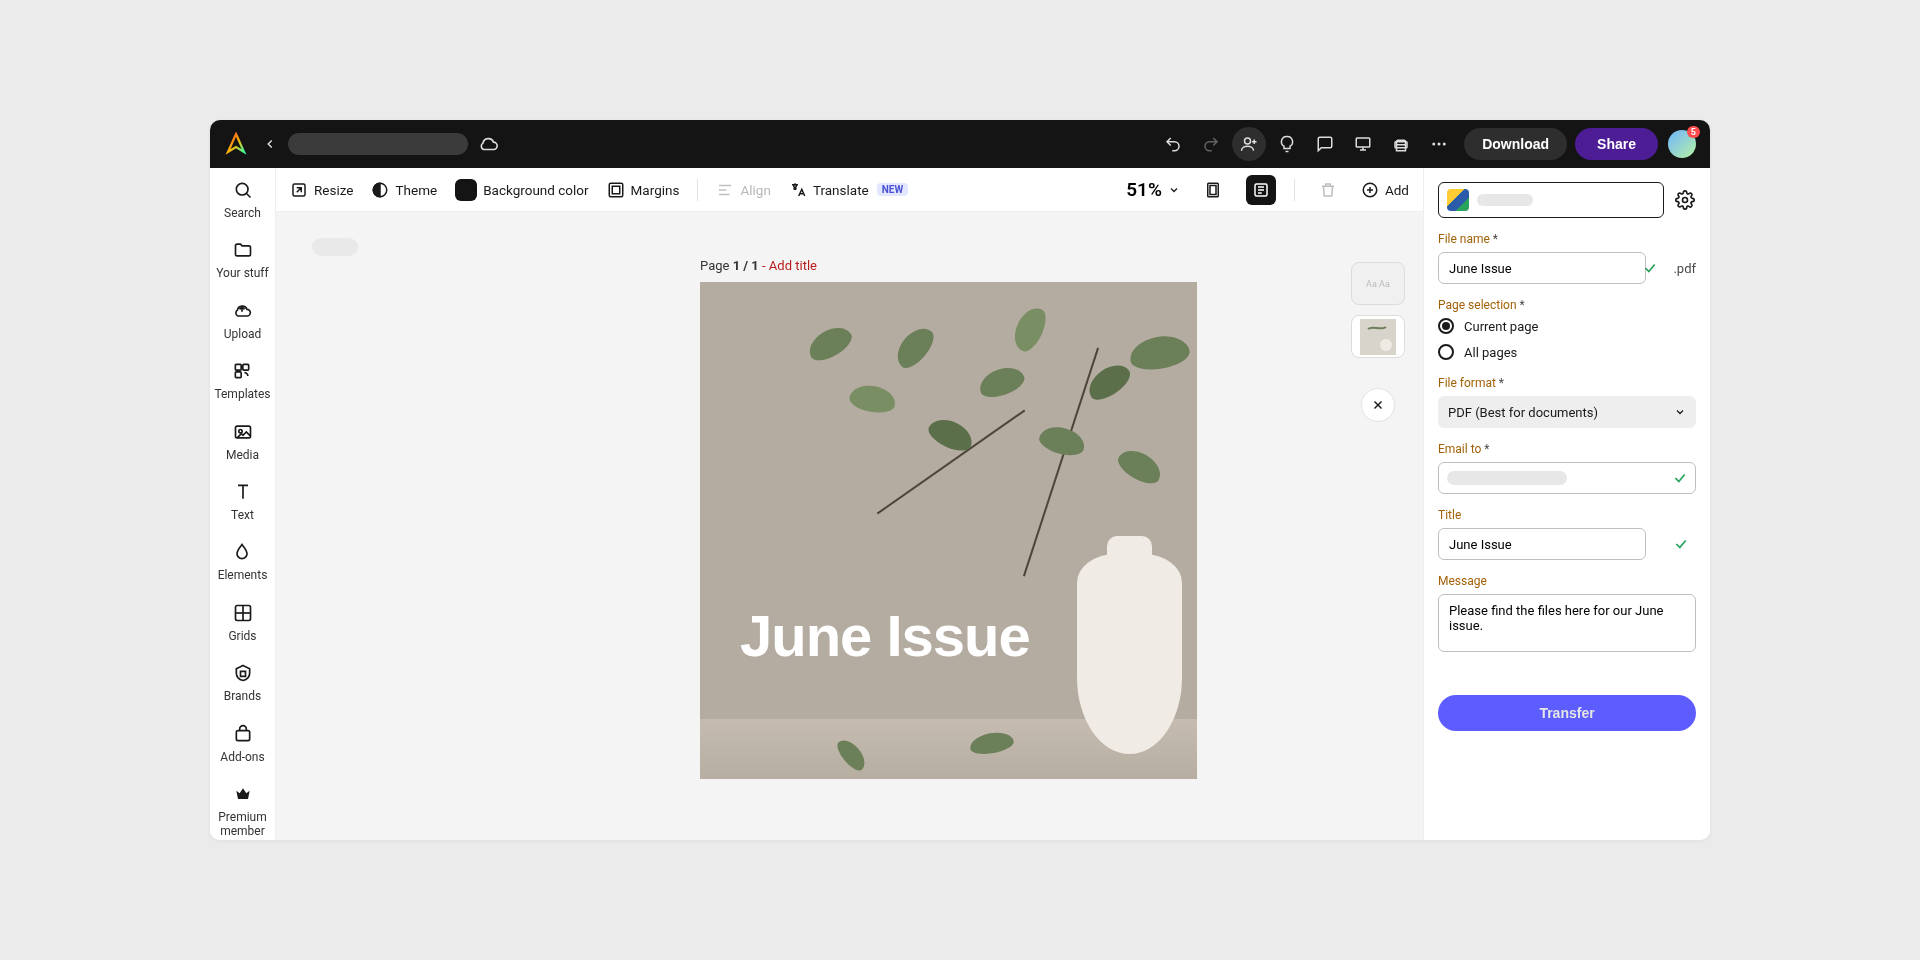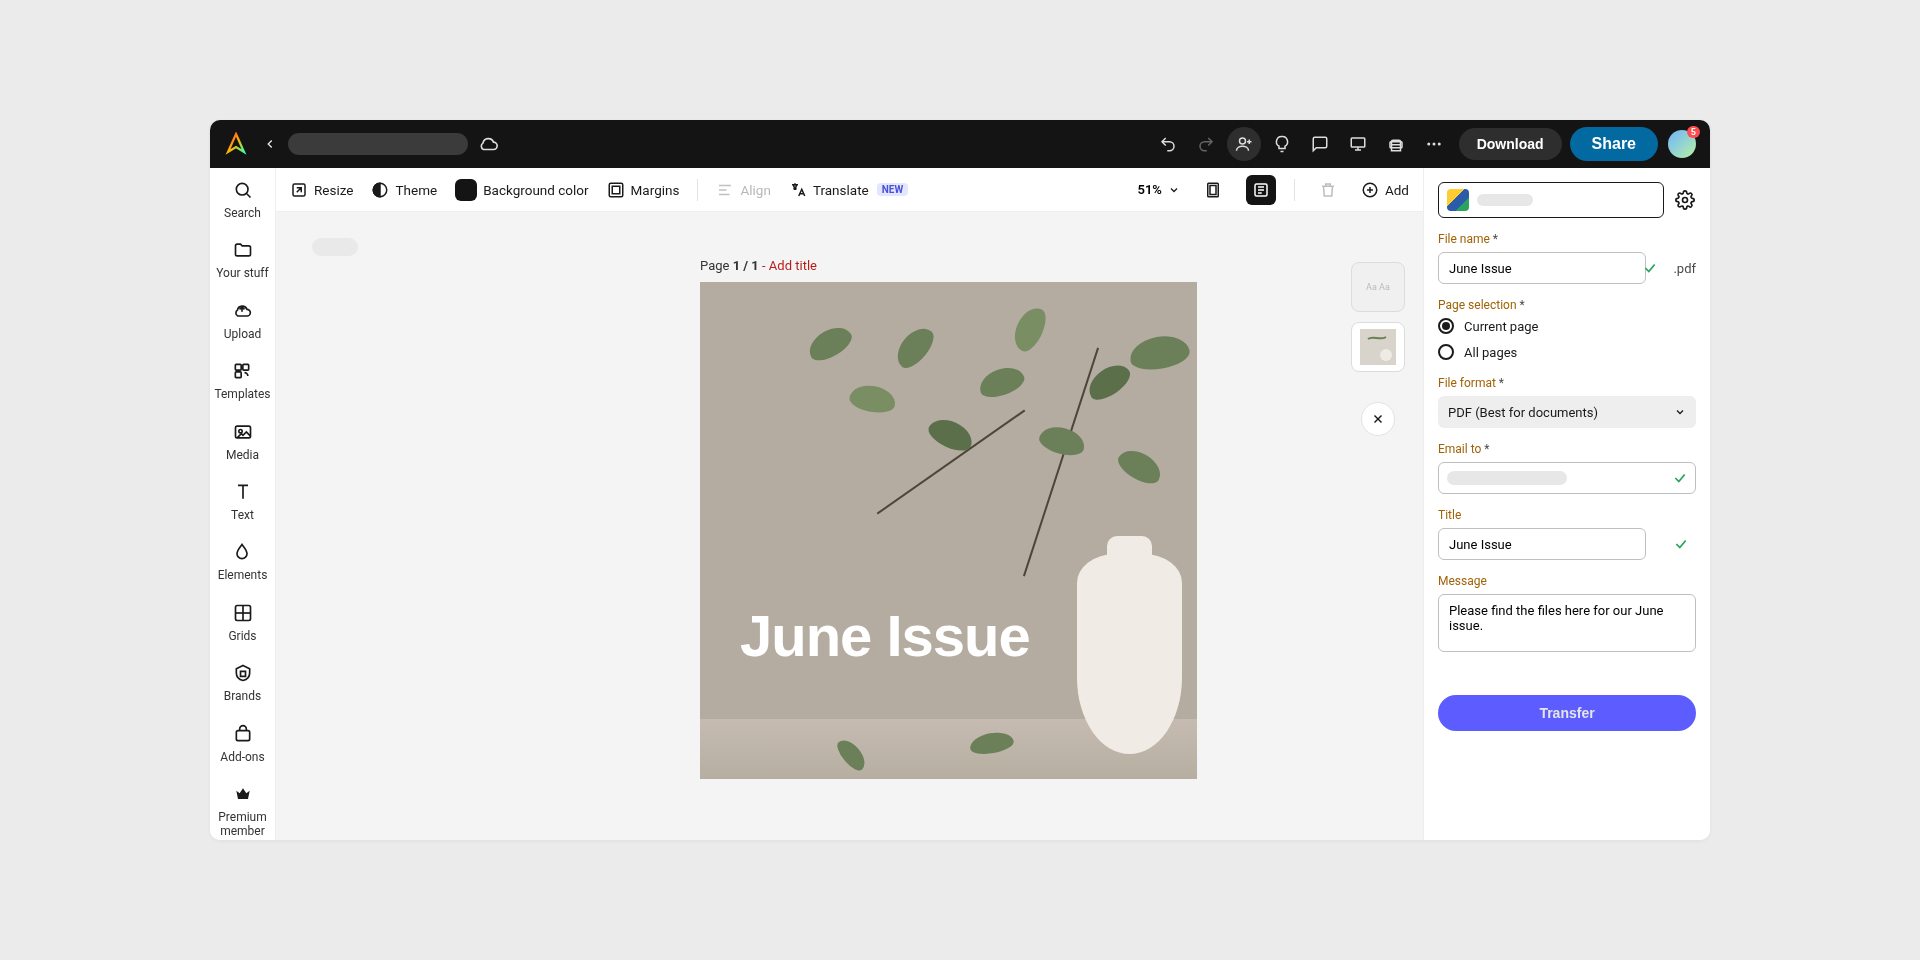--- a/index.html
+++ b/index.html
@@ -61,23 +61,23 @@
     margin: 0 2px;
   }
   .top-icon.circle { background:#2e2e2e; }
   .btn-dark {
     background:#2e2e2e; color:#fff;
     border:none; border-radius:18px;
     padding: 8px 18px; font-size:14px; font-weight:600;
     margin-left:6px; cursor:pointer;
   }
   .btn-primary-top {
-    background:#0369a1; color:#fff;
+    background:#4c1d95; color:#fff;
     border:none; border-radius:18px;
-    padding: 8px 22px; font-size:16px; font-weight:600;
+    padding: 8px 22px; font-size:14px; font-weight:600;
     margin-left:8px; cursor:pointer;
   }
   .avatar {
     width:28px;height:28px;border-radius:50%;
     background: linear-gradient(135deg,#6fb4ff,#b7f2a3);
     margin-left:10px; position:relative;
   }
   .avatar-badge {
     position:absolute; top:-4px; right:-4px;
     background:#ff4d4f;color:#fff;font-size:9px;font-weight:700;
@@ -116,21 +116,21 @@
     flex:none;
     font-size:13.5px;
   }
   .tb-item {display:flex;align-items:center;gap:6px;cursor:pointer;color:#1a1a1a;}
   .tb-item.disabled{color:#b8b8b8;cursor:default;}
   .tb-ic{width:18px;height:18px;display:flex;align-items:center;justify-content:center;}
   .bg-swatch{width:22px;height:22px;border-radius:6px;background:#141414;}
   .divider{width:1px;height:22px;background:#e3e3e3;}
   .new-badge{background:#e2e7ff;color:#4a51d6;font-size:10px;font-weight:700;padding:1px 5px;border-radius:4px;margin-left:2px;}
   .tb-spacer{flex:1;}
-  .zoom{display:flex;align-items:center;gap:6px;font-weight:600;font-size:13px;}
+  .zoom{display:flex;align-items:center;gap:6px;font-weight:600;font-size:19px;}
   .tb-icon-btn{width:30px;height:30px;display:flex;align-items:center;justify-content:center;border-radius:6px;cursor:pointer;}
   .tb-icon-btn.active{background:#141414;color:#fff;}
   .tb-icon-btn.muted{color:#bdbdbd;}
   .canvas-area{
     flex:1;position:relative;overflow:hidden;
   }
   .page-header{
     position:absolute;left:424px;top:46px;font-size:13px;color:#333;
   }
   .page-header .b{font-weight:700;}
@@ -156,21 +156,21 @@
     background:#f0ebe4;border-radius:10px 10px 4px 4px;
   }
   .floor{position:absolute;left:0;right:0;bottom:0;height:60px;
     background:linear-gradient(#c5bbb0,#b7aea2);
   }
   
   .leaf{position:absolute;width:46px;height:26px;background:#6b7f59;border-radius:50% 50% 50% 50% / 60% 60% 40% 40%;transform-origin:left center;}
   .branch{position:absolute;background:#4d4636;}
   
   .thumbs{position:absolute;top:50px;right:18px;display:flex;flex-direction:column;gap:10px;align-items:center;}
-  .thumb{width:54px;height:50px;border:1px solid #dcdcdc;border-radius:8px;background:#f0f0f0;display:flex;align-items:center;justify-content:center;font-size:9px;color:#bbb;}
+  .thumb{width:54px;height:43px;border:1px solid #dcdcdc;border-radius:8px;background:#f0f0f0;display:flex;align-items:center;justify-content:center;font-size:9px;color:#bbb;}
   .thumb.img{background:#fff;}
   .thumb-close{width:34px;height:34px;border-radius:50%;background:#fff;border:1px solid #e3e3e3;display:flex;align-items:center;justify-content:center;margin-top:20px;cursor:pointer;}
   
   .panel{
     width:287px;background:#fff;border-left:1px solid #eee;flex:none;
     display:flex;flex-direction:column;
     font-size:13px;color:#1a1a1a;
   }
   .panel-head{
     height:44px;display:flex;align-items:center;padding:0 14px;gap:8px;

